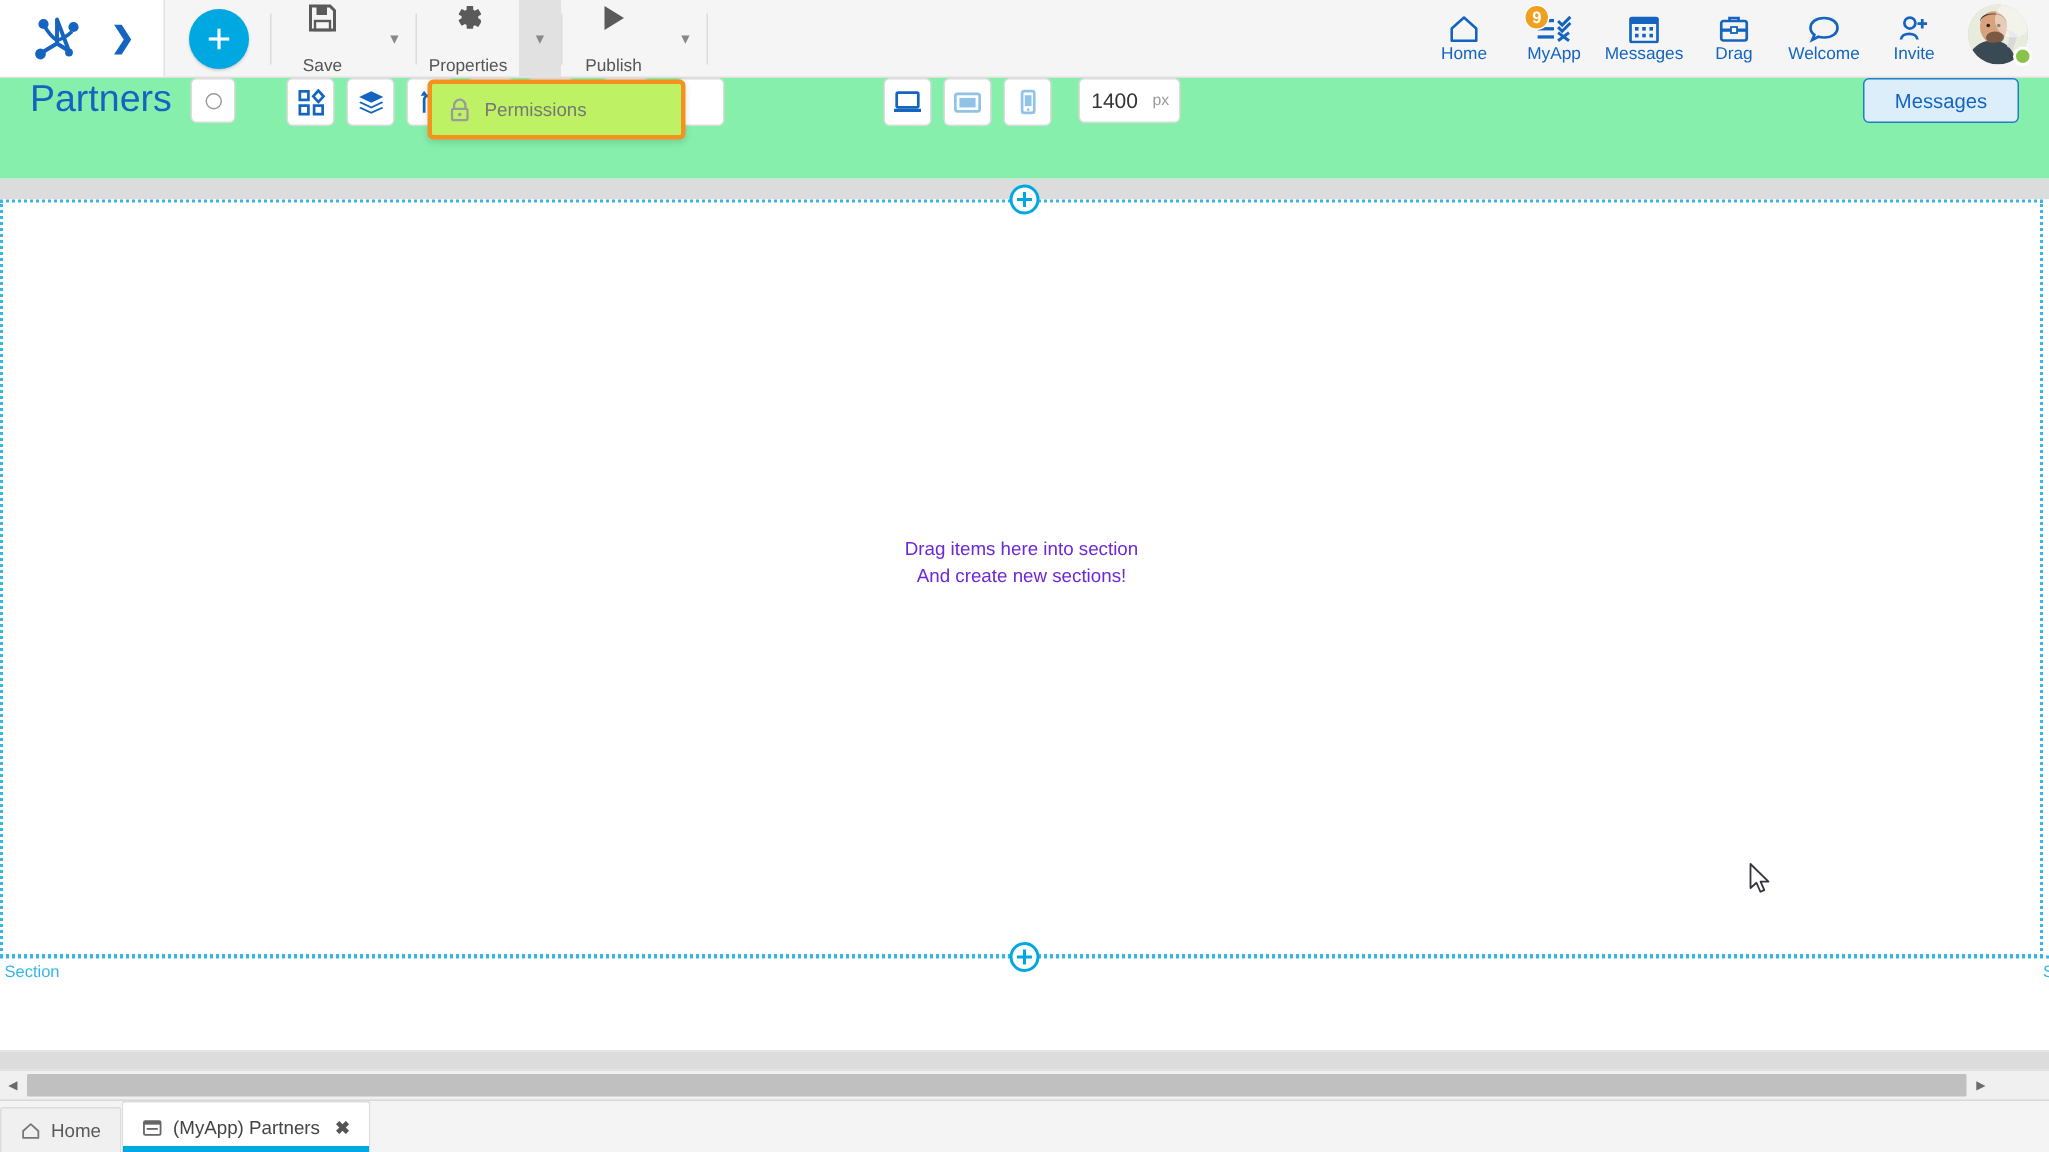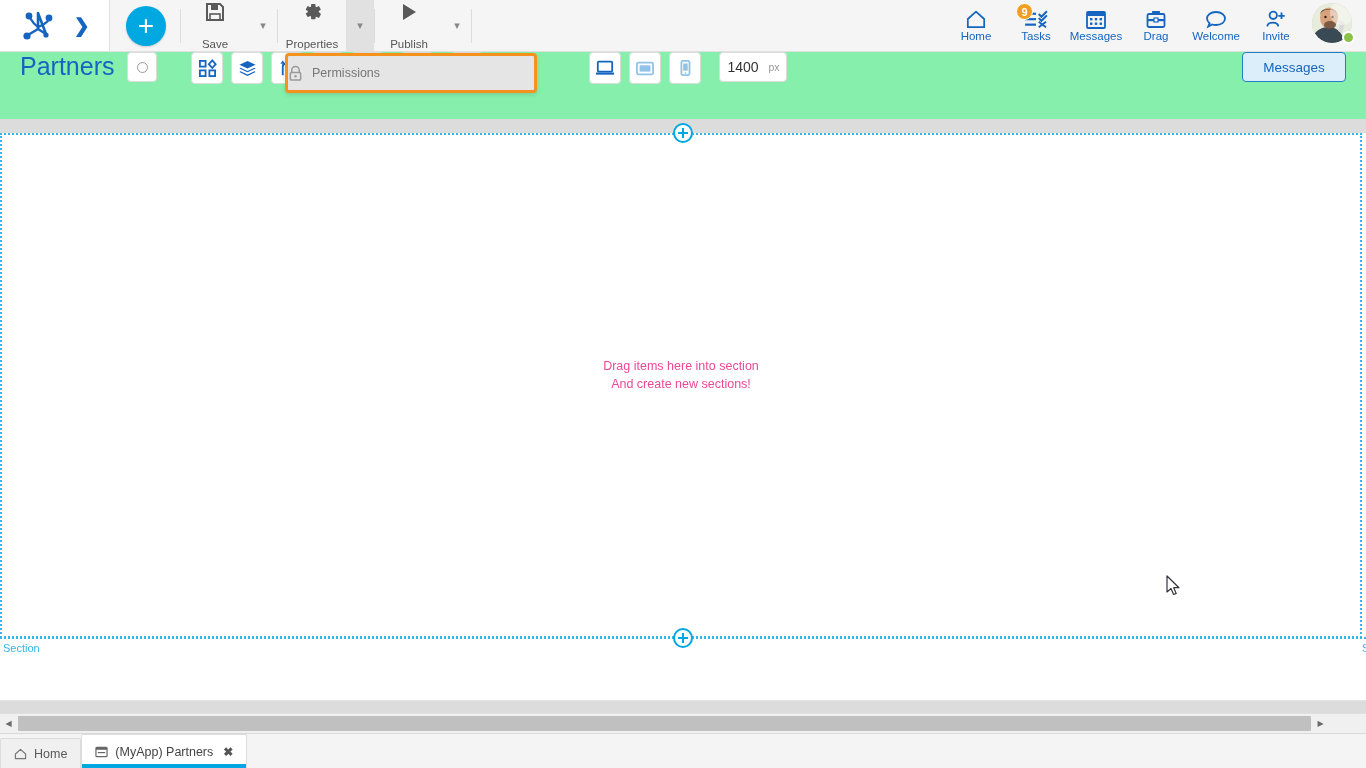--- a/index.html
+++ b/index.html
@@ -77,26 +77,26 @@
   }
   .status-dot {
     position: absolute; right: 1px; bottom: 3px;
     width: 13px; height: 13px; border-radius: 50%;
     background: #8bc34a; border: 2px solid #fff;
   }
 
   
   .dropdown {
     position: absolute; left: 285px; top: 53px;
-    width: 252px; height: 40px;
-    background: #e5e5e5;
+    width: 172px; height: 40px;
+    background: #bef264;
     border: 3px solid #f5921e;
     border-radius: 4px;
     display: flex; align-items: center;
-    padding-left: 0; gap: 9px;
+    padding-left: 11px; gap: 9px;
     z-index: 40;
     box-shadow: 0 2px 4px rgba(0,0,0,.12);
   }
   .dropdown .dd-label { font-size: 12.5px; color: #777; }
 
   
   .pagebar {
     position: absolute; top: 52px; left: 0;
     width: 1366px; height: 67px;
     background: #86efac;
@@ -149,21 +149,21 @@
     width: 1362px; height: 505px;
     border: 2px dotted #36b6e8;
     background: #fff;
   }
   .welcome-wrap {
     position: absolute; left: 0; top: 0; width: 100%; height: 100%;
     display: flex; flex-direction: column; align-items: center;
     justify-content: flex-start; padding-top: 222px;
   }
   .welcome-title { font-size: 19px; color: #1b72b8; margin-bottom: 13px; }
-  .welcome-sub { font-size: 12.5px; color: #ec4899; line-height: 18px; text-align: center; }
+  .welcome-sub { font-size: 12.5px; color: #6d28d9; line-height: 18px; text-align: center; }
 
   .plus-handle {
     position: absolute; left: 50%; transform: translateX(-50%);
     width: 20px; height: 20px; border-radius: 50%;
     background: #fff; border: 2px solid #00a8e1;
     display: flex; align-items: center; justify-content: center;
     z-index: 6;
   }
   .plus-handle::before, .plus-handle::after {
     content: ""; position: absolute; background: #00a8e1;
@@ -320,21 +320,21 @@
       <span>
         <svg width="26" height="20" viewBox="0 0 28 22">
           <rect x="2" y="4" width="12" height="2.4" fill="#1565c0"></rect>
           <rect x="2" y="10" width="12" height="2.4" fill="#1565c0"></rect>
           <rect x="2" y="16" width="12" height="2.4" fill="#1565c0"></rect>
           <path d="M17 5.5 L20 8.5 L26 2.5" fill="none" stroke="#1565c0" stroke-width="2.2"></path>
           <path d="M17 10 L20 13 L26 7" fill="none" stroke="#1565c0" stroke-width="2.2"></path>
           <path d="M17 14 L25 20 M25 14 L17 20" stroke="#1565c0" stroke-width="2.2"></path>
         </svg>
       </span>
-      <span class="lbl">Tasks</span>
+      <span class="lbl">MyApp</span>
     </div>
 
     <div class="nav-item">
       <span>
         <svg width="22" height="20" viewBox="0 0 22 20">
           <rect x="2" y="3" width="18" height="16" rx="1" fill="none" stroke="#1565c0" stroke-width="1.8"></rect>
           <rect x="2" y="3" width="18" height="4" fill="#1565c0"></rect>
           <g fill="#1565c0">
             <rect x="5" y="9" width="2.4" height="2.4"></rect>
               <rect x="9.8" y="9" width="2.4" height="2.4"></rect>

